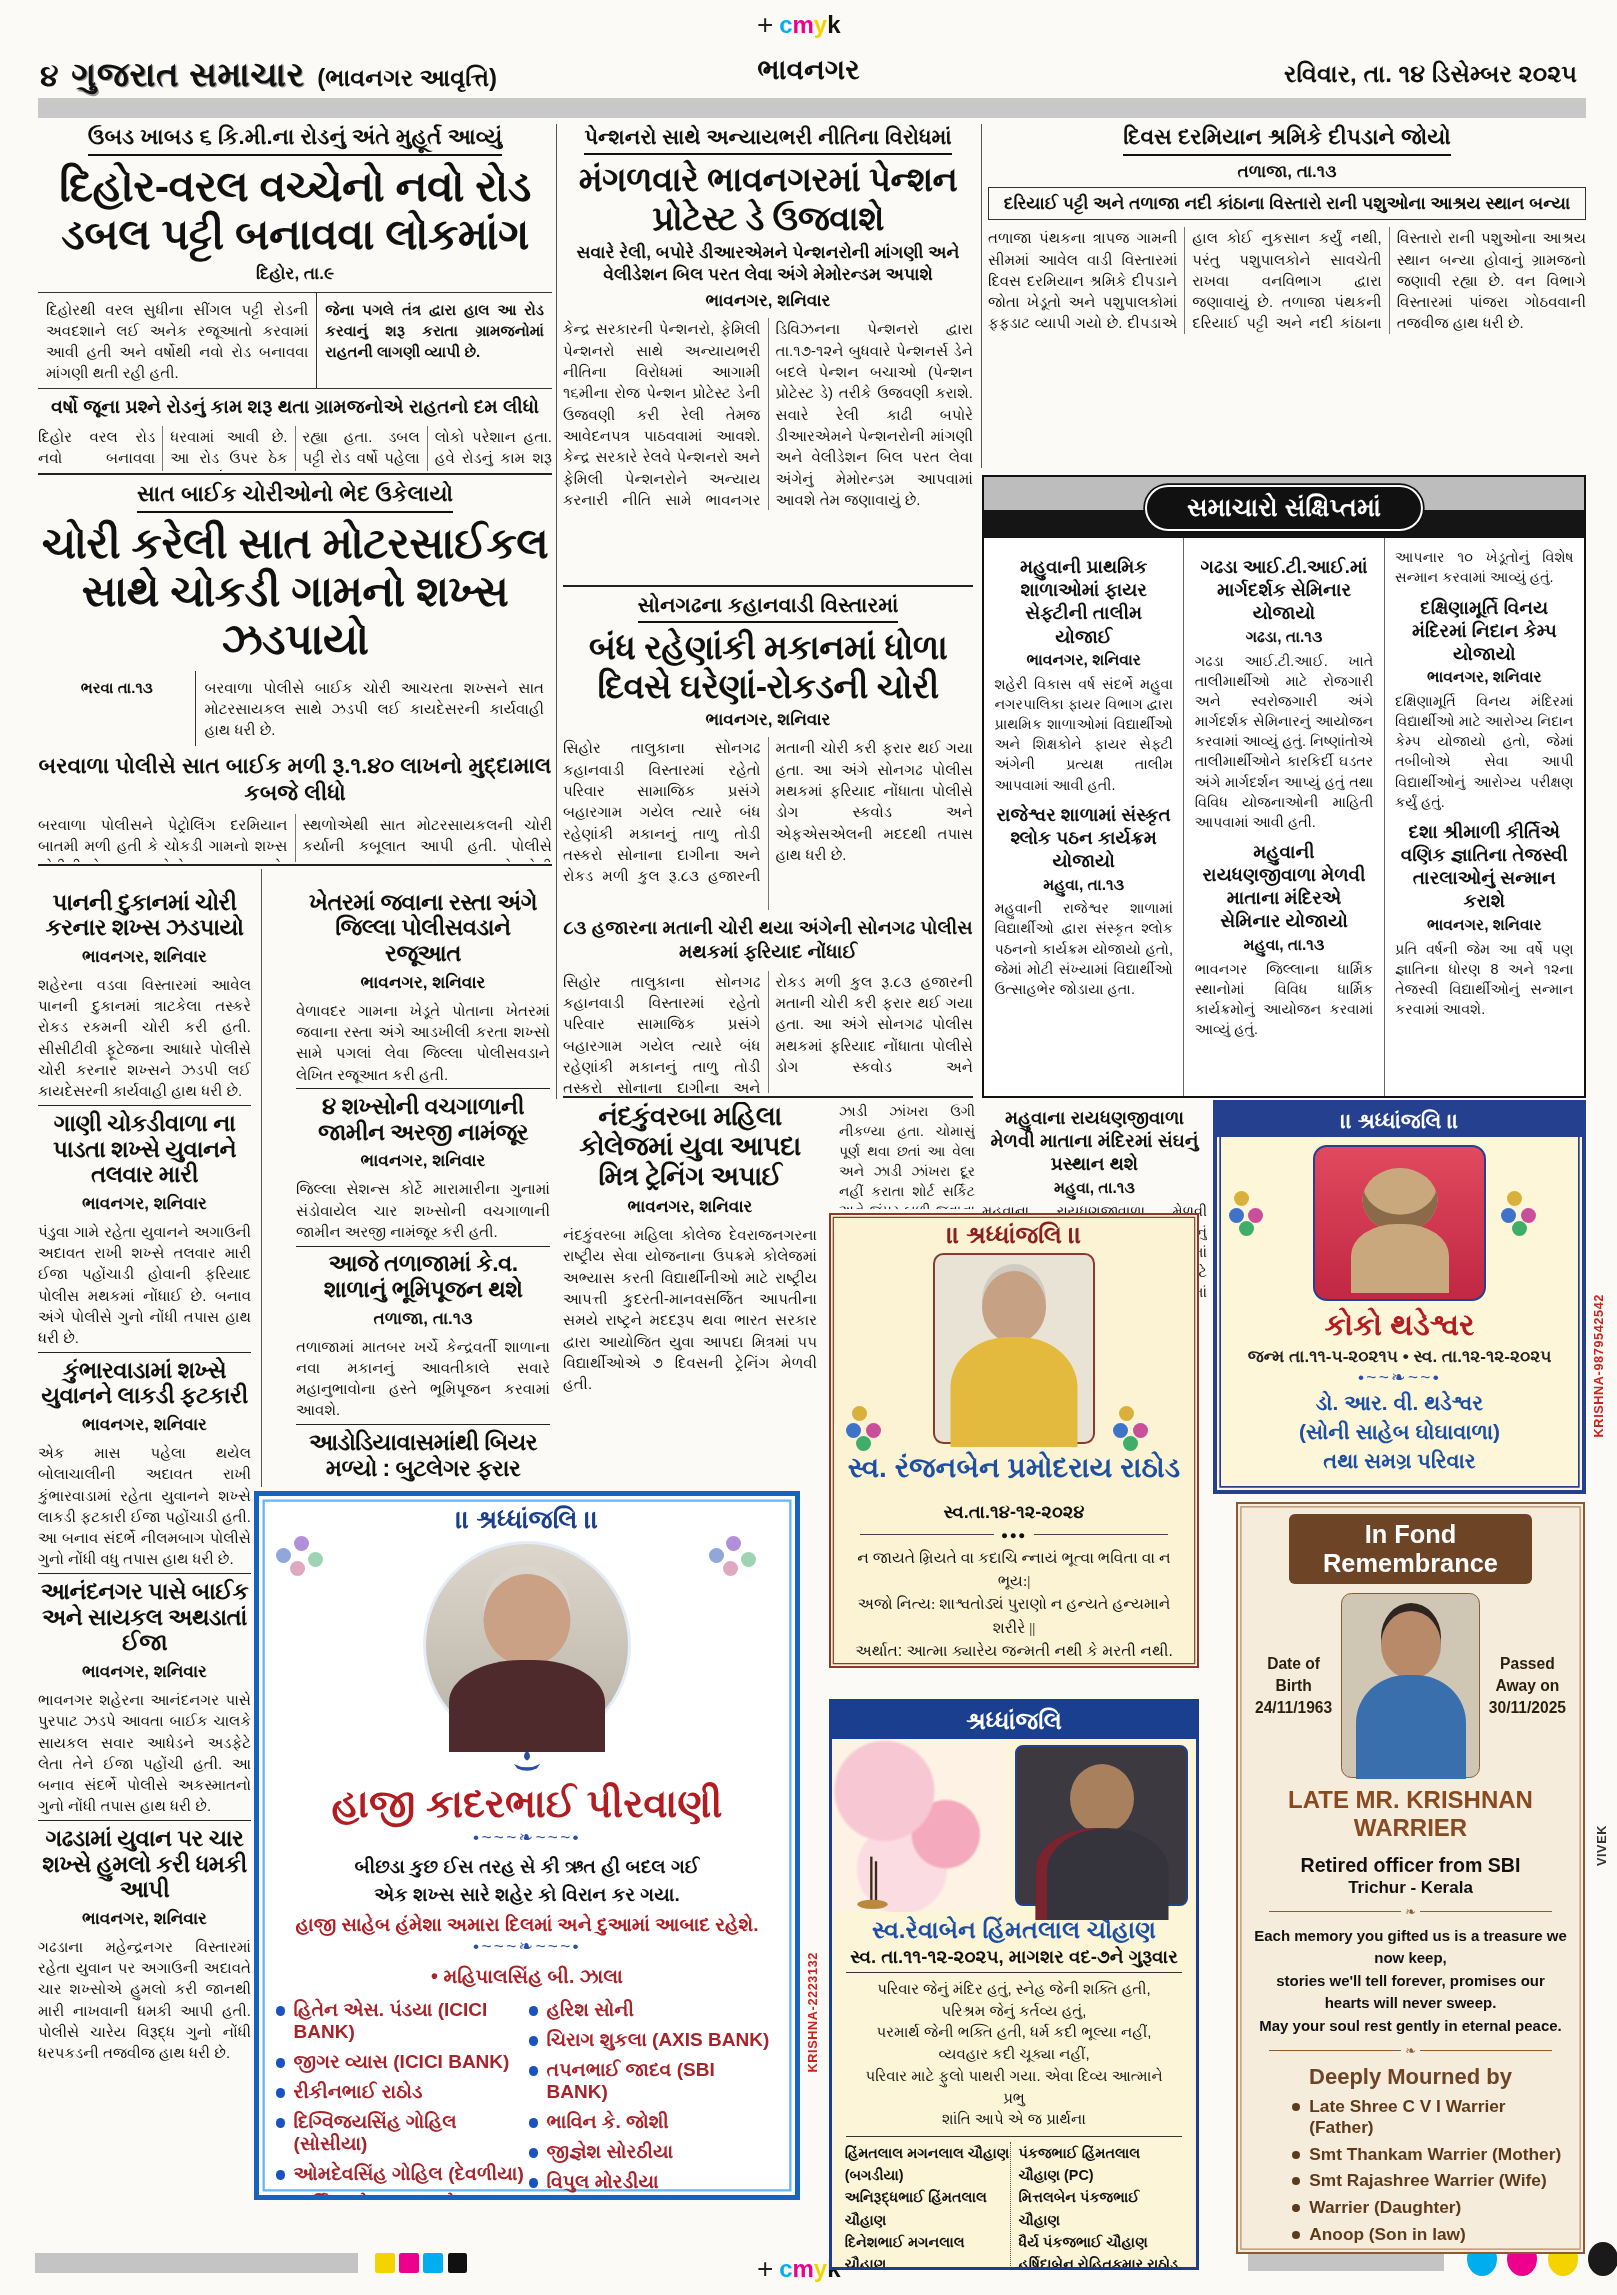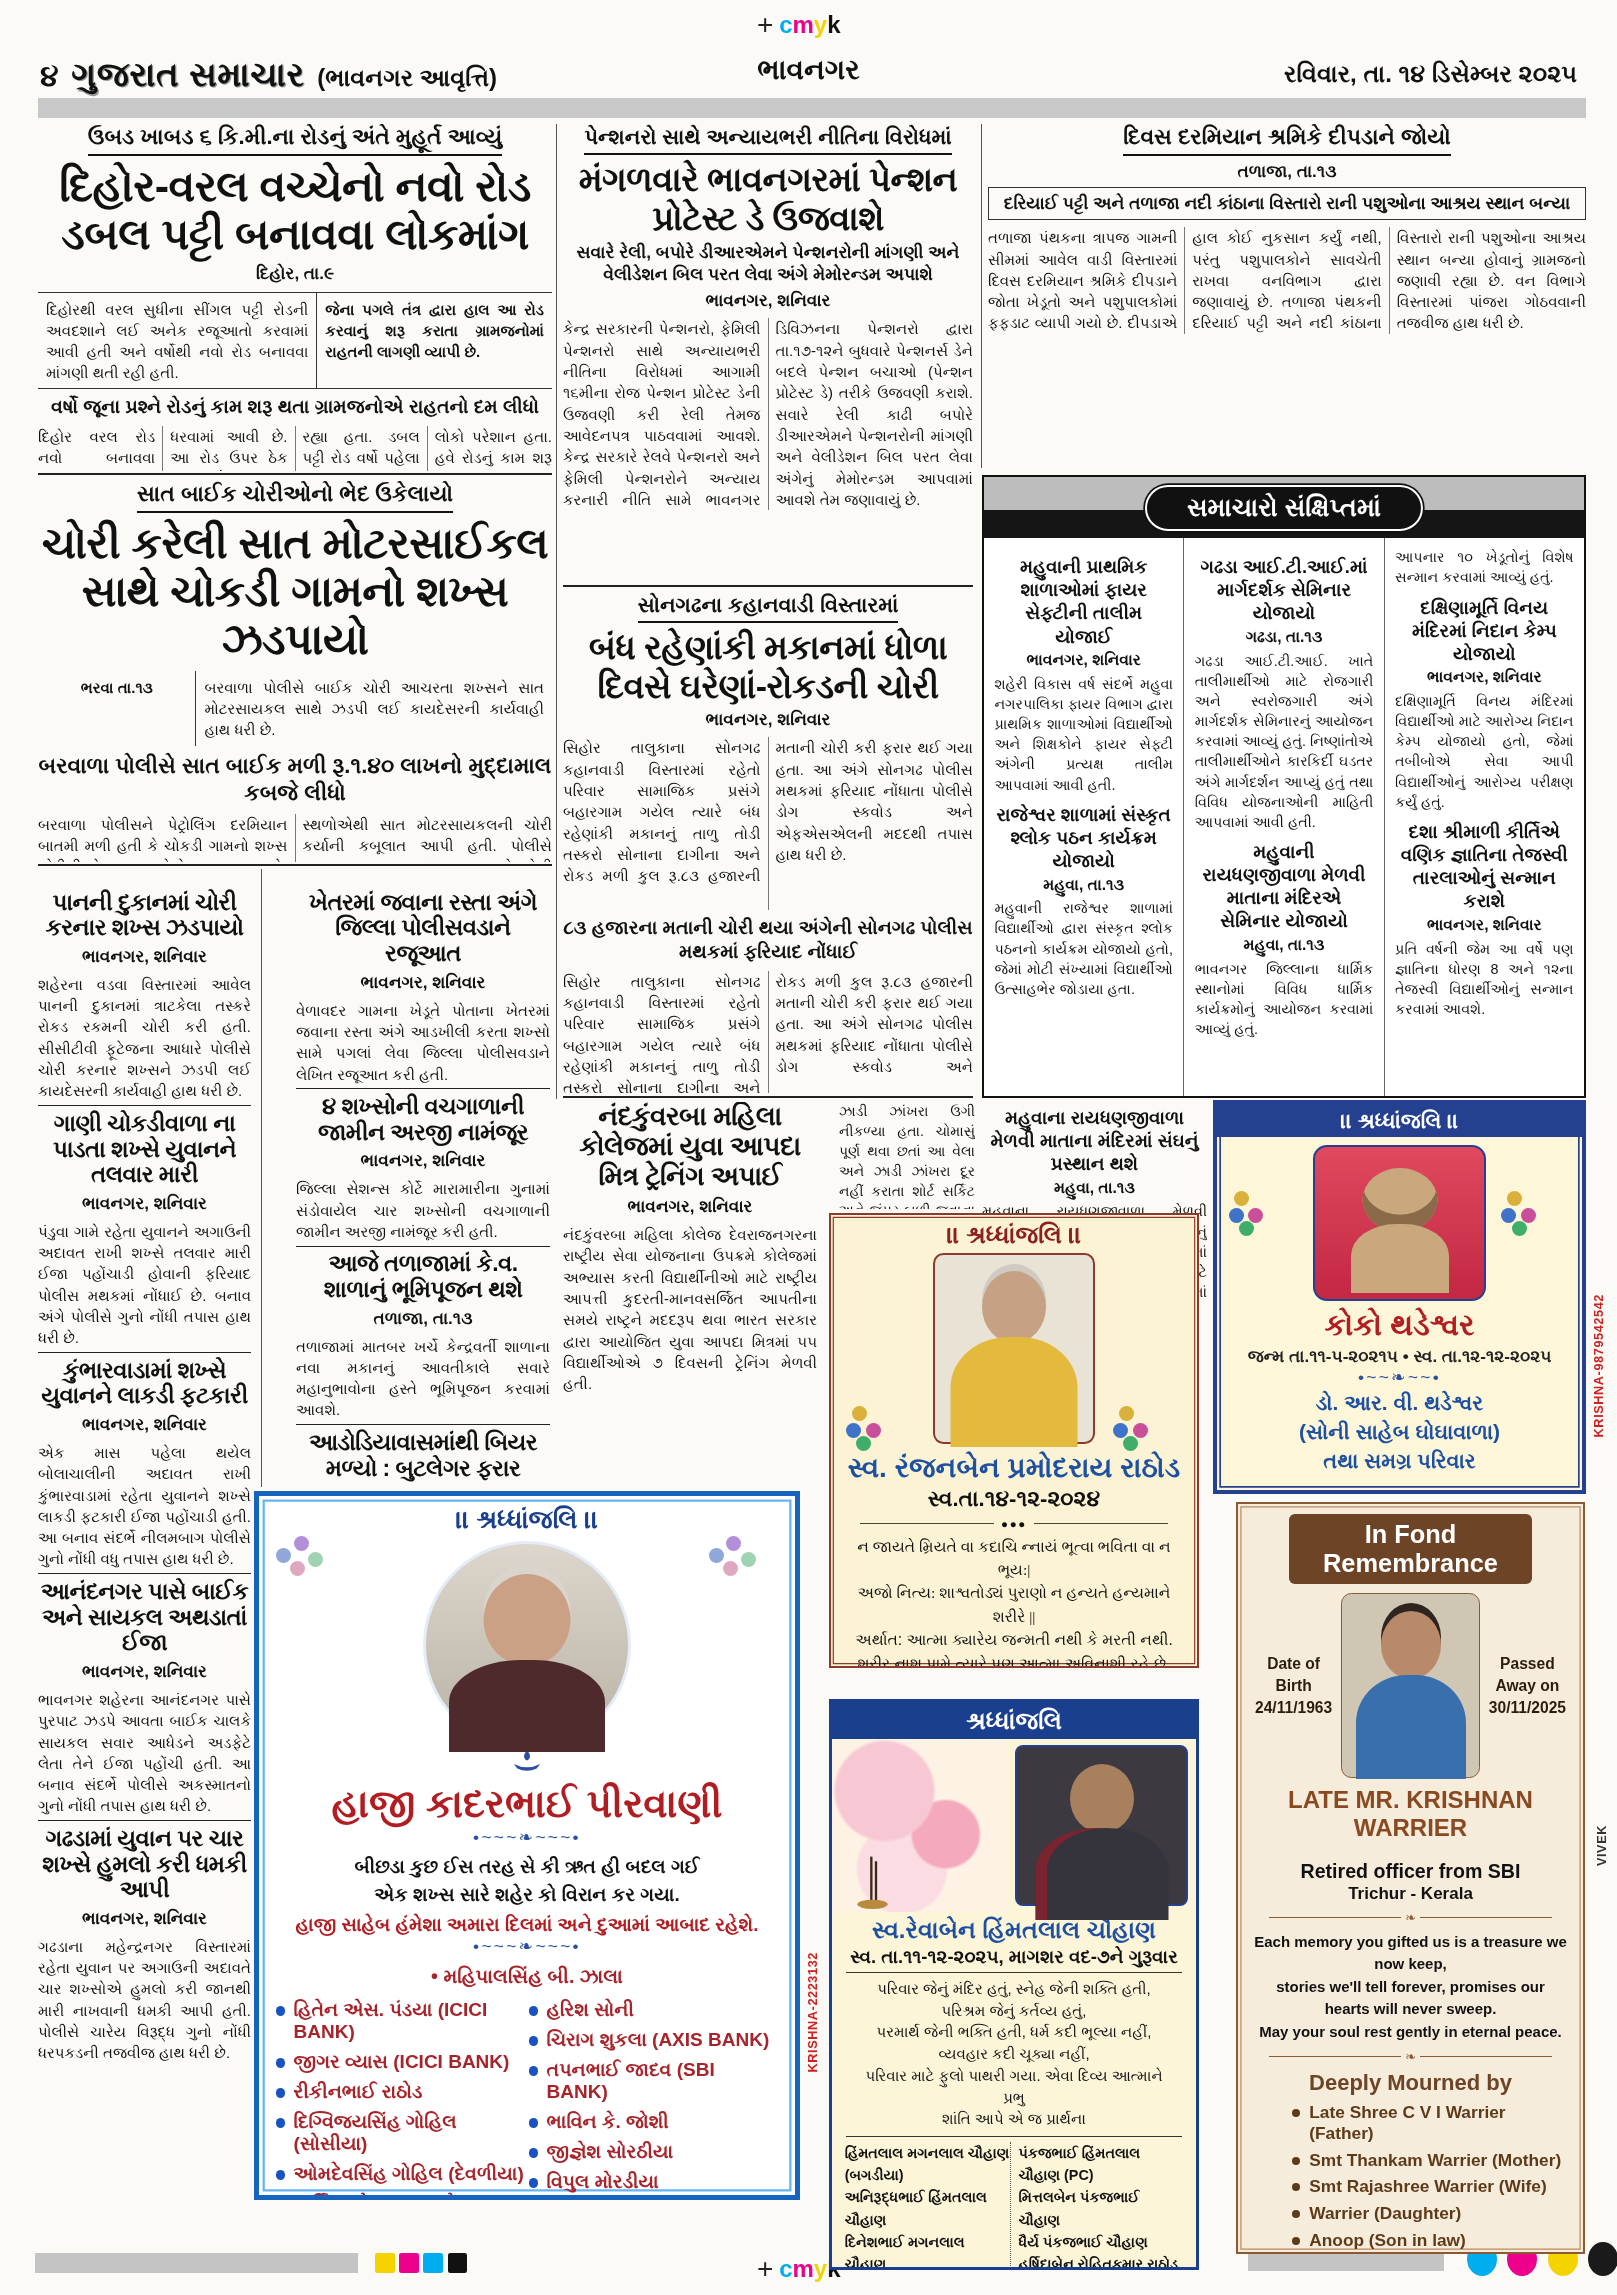--- a/index.html
+++ b/index.html
@@ -80,21 +80,21 @@
   .m-item::before { content:""; position:absolute; left:2.3px; top:7px; width:9.2px; height:9.2px; border-radius:50%; background:#1a52c0; }
   .flower-cluster { position:absolute; width:69px; height:52px; }
   .flower-cluster i { position:absolute; width:15px; height:15px; border-radius:50%; }
 
   
   .ad-smaran { left:829px; top:1213px; width:370px; height:455px; background:#fbf3d3;
                border:2.3px solid #8b3a2e; box-shadow:inset 0 0 0 1.7px #fbf3d3, inset 0 0 0 2.9px #8b3a2e; padding:5.8px 11.6px; }
   .smaran-hdr { text-align:center; color:#8b2020; font-weight:800; font-size:24px; }
   .smaran-photo { width:162px; height:191px; margin:4.6px auto 0; border:2.9px solid #8b3a2e; border-radius:10.4px; background:#e9e3d6; position:relative; }
   .smaran-name { text-align:center; color:#1d50a2; font-weight:800; font-size:28px; margin-top:8px; }
-  .smaran-date { text-align:center; font-weight:800; font-size:22px; margin-top:1px; }
+  .smaran-date { text-align:center; font-weight:800; font-size:18px; margin-top:17px; }
   .mini-div { display:flex; align-items:center; gap:7px; margin:4.6px 17.3px; }
   .mini-div::before,.mini-div::after { content:""; flex:1; height:1.2px; background:#444; }
   .mini-div span { font-size:11.6px; letter-spacing:1.7px; }
   .smaran-shloka { text-align:center; font-size:15.6px; line-height:1.5; font-family:"Liberation Serif","DejaVu Serif",serif; }
   .smaran-meaning { text-align:center; font-size:15.6px; line-height:1.5; }
 
   
   .ad-reva { left:829px; top:1699px; width:370px; height:571px; background:#fdf5d7; border:3.5px solid #1a3f8f; }
   .reva-hdr { height:37px; background:#1a3f8f; color:#fff; font-weight:800; font-size:24px; text-align:center; line-height:37px; }
   .reva-top { display:flex; height:173px; }
@@ -117,21 +117,21 @@
   .koko-dates { text-align:center; font-weight:800; font-size:17px; color:#222; margin-top:3.5px; }
   .koko-m { text-align:center; color:#1d50a2; font-weight:800; font-size:21px; line-height:1.4; }
 
   
   .ad-war { left:1236px; top:1502px; width:349px; height:752px; background:#f6ecdc; border:2.9px solid #8a5a33; box-shadow:inset 0 0 0 2.3px #f6ecdc, inset 0 0 0 3.5px #b98a5d; padding:0 14px; }
   .war-hdr { width:243px; margin:10.4px auto 0; background:#6e4426; color:#fff; text-align:center; font-weight:800; font-size:25.4px; border-radius:5.8px; padding:5.8px 0; }
   .war-photoRow { display:flex; align-items:center; gap:5.8px; margin-top:9.2px; }
   .war-side { flex:1; font-weight:800; font-size:15.6px; color:#2b1d10; text-align:center; line-height:1.4; }
   .war-photo { width:139px; height:185px; border-radius:10.4px; background:#cfc6b4; border:1.7px solid #8a5a33; position:relative; }
   .war-name { text-align:center; color:#8a4a21; font-weight:800; font-size:24px; margin-top:8px; }
-  .war-t1 { text-align:center; font-weight:800; font-size:19.6px; margin-top:18px; }
+  .war-t1 { text-align:center; font-weight:800; font-size:19.6px; margin-top:12px; }
   .war-t2 { text-align:center; font-weight:800; font-size:17px; margin-top:1.2px; }
   .war-div { display:flex; align-items:center; margin:5.8px 17.3px; } .war-div::before,.war-div::after{content:"";flex:1;height:1.2px;background:#8a5a33;} .war-div span{color:#8a5a33;font-size:12.7px;padding:0 4.6px;}
   .war-verse { text-align:center; font-weight:700; font-size:15px; line-height:1.5; }
   .war-mourn { text-align:center; color:#6e4426; font-weight:800; font-size:22px; margin-top:3.5px; }
   .war-list { margin:5.8px 0 0 40px; }
   .war-list .li-item { font-weight:800; font-size:17.3px; color:#5d3a1a; margin-top:5.8px; position:relative; padding-left:17.3px; }
   .war-list .li-item::before { content:""; position:absolute; left:0; top:7px; width:8px; height:8px; border-radius:50%; background:#5d3a1a; }
 
   .pers-head { position:absolute; left:50%; transform:translateX(-50%); border-radius:50%; }
   .pers-torso { position:absolute; left:50%; transform:translateX(-50%); border-radius:46% 46% 0 0; }

